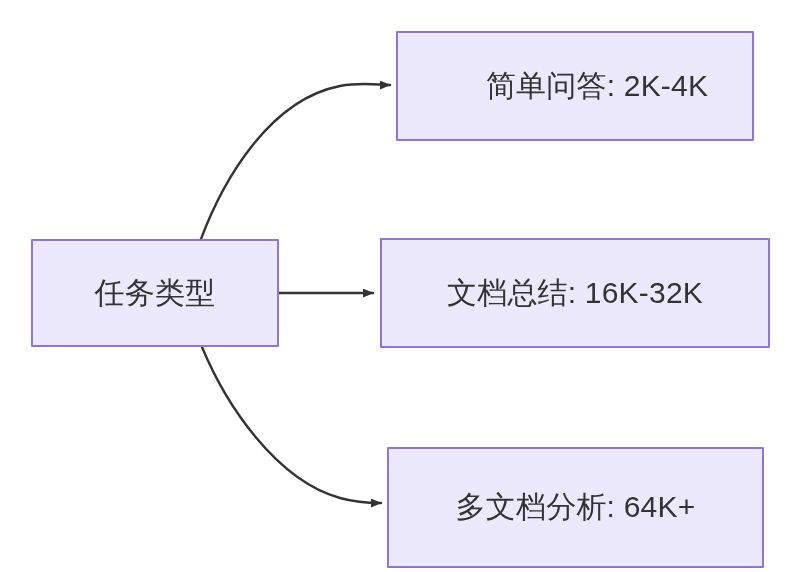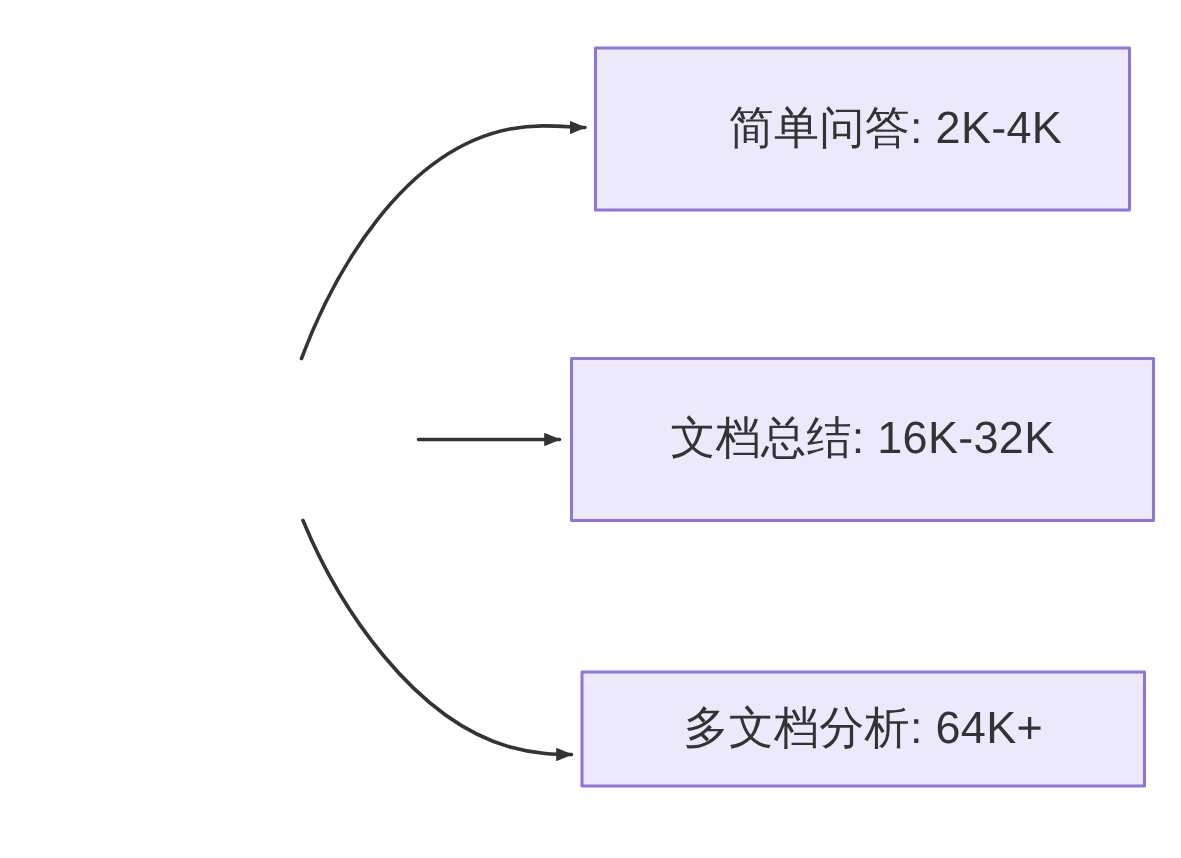--- a/index.html
+++ b/index.html
@@ -42,41 +42,44 @@
     font-size: 30px;
     line-height: 1.15;
     letter-spacing: 0.2px;
     white-space: nowrap;
     text-align: center;
   }
   
   #node-root       { left: 31px;  top: 239px; width: 248px; height: 108px; }
   #node-simple-qa  { left: 396px; top: 31px;  width: 358px; height: 110px; padding-left: 44px; }
   #node-doc-sum    { left: 380px; top: 238px; width: 390px; height: 110px; }
-  #node-multi-doc  { left: 387px; top: 447px; width: 377px; height: 78px; }
+  #node-multi-doc  { left: 387px; top: 447px; width: 377px; height: 121px; }
 </style>
 </head>
 <body>
 
 <div id="diagram-canvas">
 
   <svg id="edge-layer" viewBox="0 0 787 572" aria-hidden="true">
     <defs>
       <marker id="arrow-head" markerWidth="11" markerHeight="9" refX="10.2" refY="4.5" orient="auto" markerUnits="userSpaceOnUse">
         <path d="M0,0 L11,4.5 L0,9 z" fill="#333333"></path>
       </marker>
     </defs>
 
     <path d="M201,239 C222,183 268,100 340,86 C362,82 378,85 390,85" fill="none" stroke="#333333" stroke-width="2.4" stroke-linecap="round" marker-end="url(#arrow-head)"></path>
 
     <path d="M279,293 L373,293" fill="none" stroke="#333333" stroke-width="2.4" stroke-linecap="round" marker-end="url(#arrow-head)"></path>
 
     <path d="M202,347 C226,405 276,480 340,498 C358,503 371,503 381,503" fill="none" stroke="#333333" stroke-width="2.4" stroke-linecap="round" marker-end="url(#arrow-head)"></path>
   </svg>
 
+  <div class="flow-node" id="node-root">
+    <span class="flow-node-label">任务类型</span>
+  </div>
 
   <div class="flow-node" id="node-simple-qa">
     <span class="flow-node-label">简单问答: 2K-4K</span>
   </div>
 
   <div class="flow-node" id="node-doc-sum">
     <span class="flow-node-label">文档总结: 16K-32K</span>
   </div>
 
   <div class="flow-node" id="node-multi-doc">

